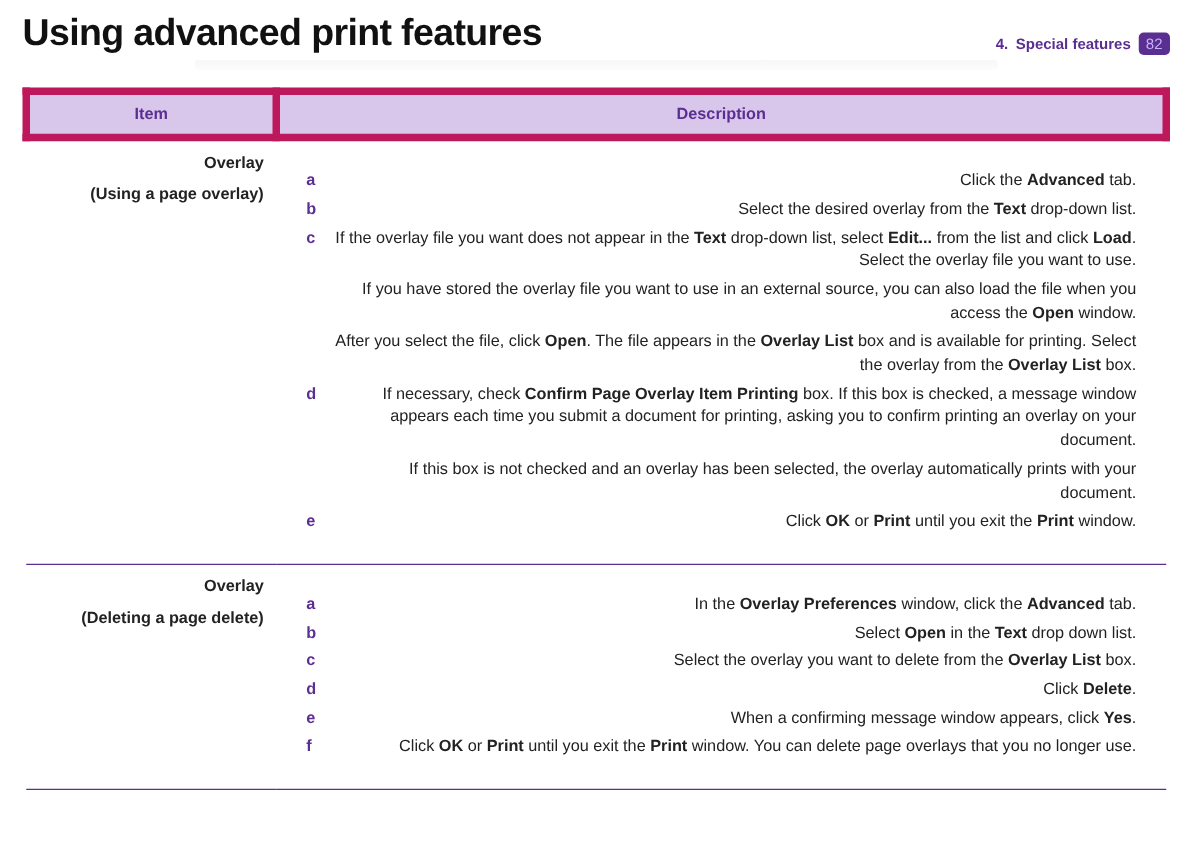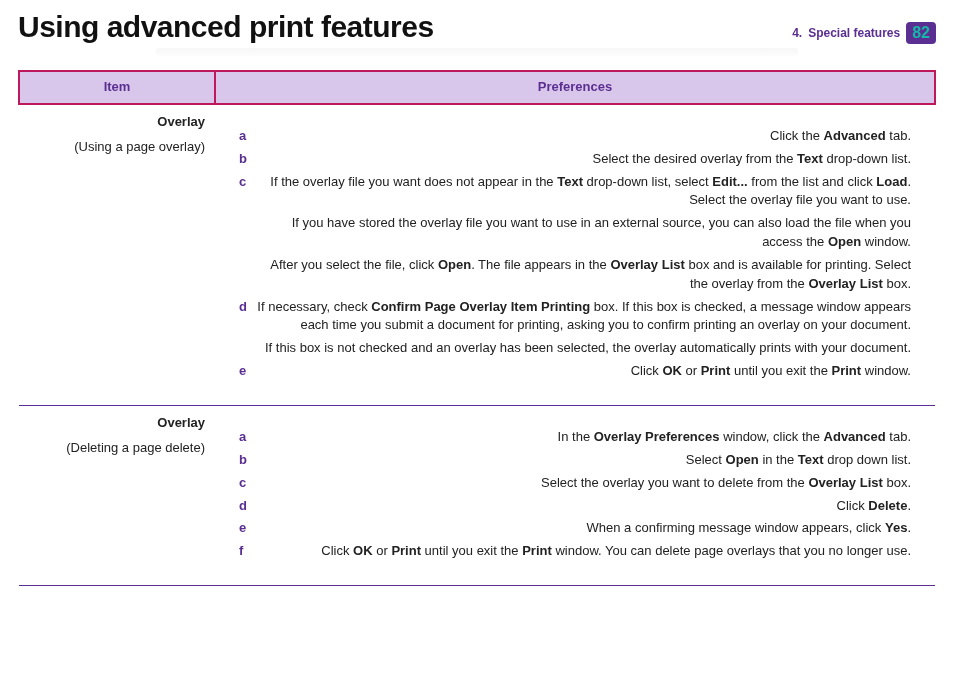--- a/index.html
+++ b/index.html
@@ -1,29 +1,29 @@
 <!DOCTYPE html>
 <html><head>
 <meta charset="utf-8">
 <style>
   html,body{margin:0;padding:0;font-family:"Segoe UI",Arial,sans-serif;color:#222;background:#fff;}
   .page{width:954px;height:655px;position:relative;box-sizing:border-box;padding:10px 18px 18px 18px;}
   .hdr{display:flex;align-items:flex-end;justify-content:space-between;padding-bottom:2px;}
   h1{margin:0;font-size:30px;font-weight:800;letter-spacing:-0.5px;color:#111;}
   .crumb{display:flex;align-items:center;gap:6px;font-size:12px;font-weight:700;}
   .crumb .sec{color:#5b2e91;}
-  .pgnum{background:#5b2e91;color:#14b8a6;border-radius:4px;padding:2px 6px;font-size:16px;font-weight:700;}
+  .pgnum{background:#5b2e91;color:#c4b5fd;border-radius:4px;padding:2px 6px;font-size:12px;font-weight:400;}
   .faint-bar{height:8px;margin:2px 0 14px 0;background:linear-gradient(to bottom,#e8e8e8,#f7f7f7);border-radius:2px;opacity:.35;width:70%;margin-left:auto;margin-right:auto;}
   table.doc{width:100%;border-collapse:collapse;font-size:13px;line-height:1.45;}
-  table.doc thead th{background:#d9c7eb;color:#5b2e91;font-weight:700;text-align:center;padding:6px 8px;border:2px solid #be185d;}
+  table.doc thead th{background:#d9c7eb;color:#5b2e91;font-weight:700;text-align:center;padding:6px 8px;border:6px solid #be185d;}
   table.doc thead th:first-child{width:178px;}
   table.doc tbody td{border-bottom:1px solid #5b2e91;vertical-align:top;padding:8px 10px 10px 10px;text-align:right;}
   table.doc tbody tr:last-child td{border-bottom:1.5px solid #5b2e91;}
   .item-title{font-weight:700;display:block;margin-bottom:6px;}
-  .item-sub{font-weight:400;}
+  .item-sub{font-weight:700;}
   ol.steps{list-style:none;margin:14px;padding:0;}
   ol.steps>li{position:relative;padding-left:18px;margin:4px 0;}
   ol.steps>li::before{content:attr(data-letter);position:absolute;left:0;top:0;font-weight:700;color:#5b2e91;font-size:13px;}
   .sub{display:block;margin-top:4px;}
   b{font-weight:700;}
 </style>
 </head>
 <body>
 
 <div class="page">
@@ -34,21 +34,21 @@
       <span class="sec">Special features</span>
       <span class="pgnum">82</span>
     </div>
   </div>
   <div class="faint-bar"></div>
 
   <table class="doc">
     <thead>
       <tr>
         <th>Item</th>
-        <th>Preferences</th>
+        <th>Description</th>
       </tr>
     </thead>
     <tbody id="tbody">
         <tr>
           <td><span class="item-title">Overlay</span><span class="item-sub">(Using a page overlay)</span></td>
           <td>
             <ol class="steps">
               <li data-letter="a">Click the <b>Advanced</b> tab.</li>
               <li data-letter="b">Select the desired overlay from the <b>Text</b> drop-down list.</li>
               <li data-letter="c">If the overlay file you want does not appear in the <b>Text</b> drop-down list, select <b>Edit...</b> from the list and click <b>Load</b>. Select the overlay file you want to use.<span class="sub">If you have stored the overlay file you want to use in an external source, you can also load the file when you access the <b>Open</b> window.</span><span class="sub">After you select the file, click <b>Open</b>. The file appears in the <b>Overlay List</b> box and is available for printing. Select the overlay from the <b>Overlay List</b> box.</span></li>

